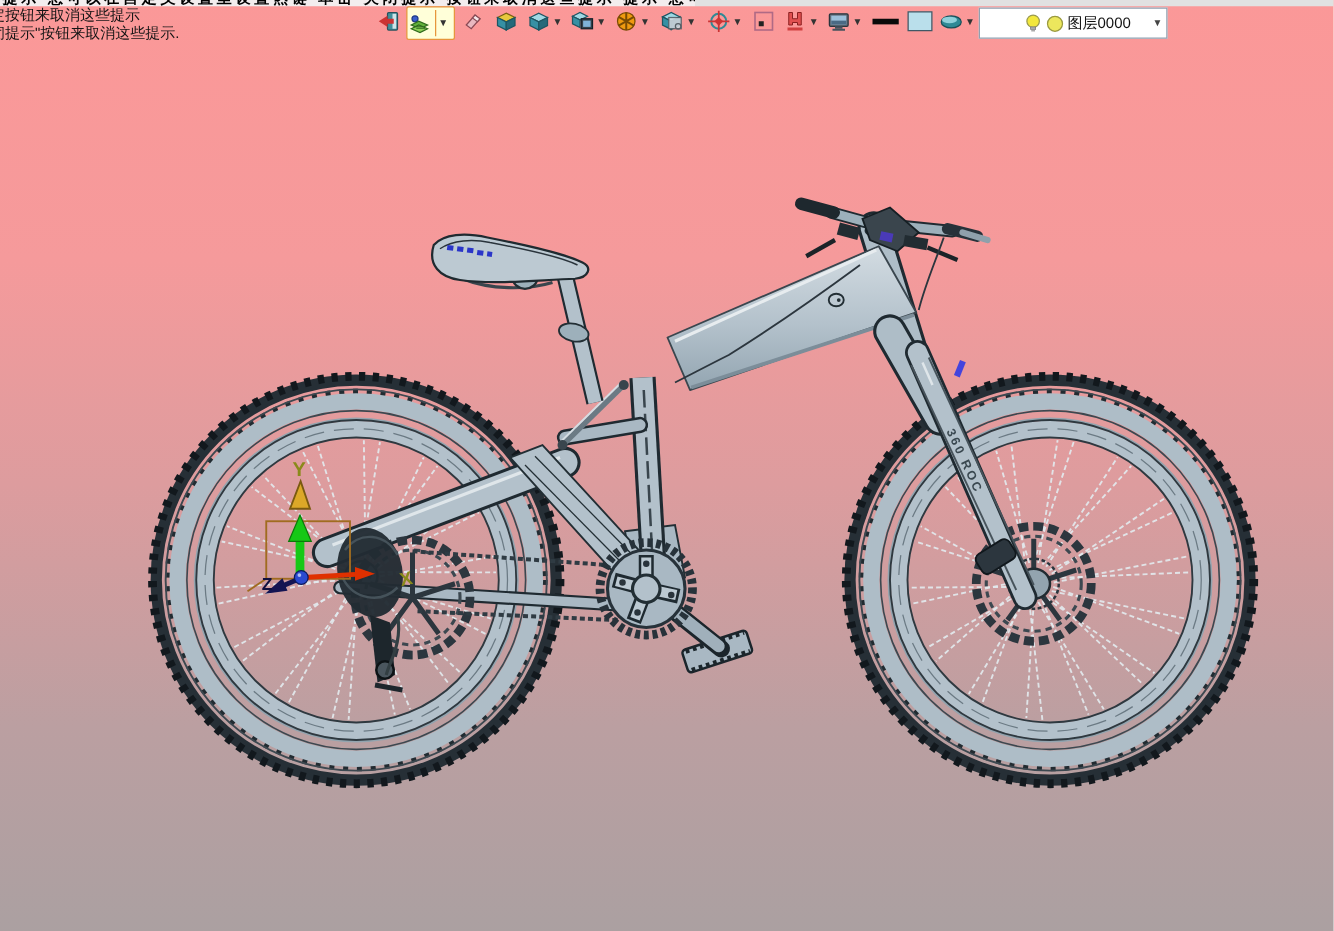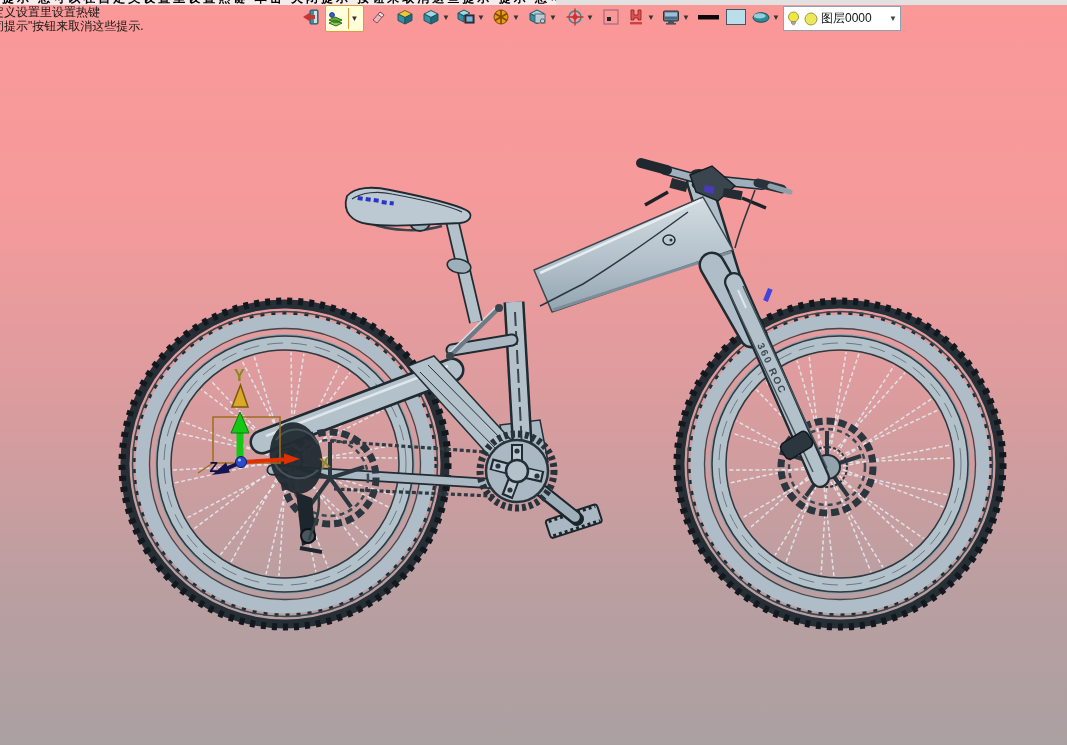--- a/index.html
+++ b/index.html
@@ -19,38 +19,38 @@
   
   .tb{position:absolute;top:7px;height:24px;}
   .tb-icon{position:absolute;top:0;width:20px;height:20px;}
   .tb-icon svg{display:block;}
   .dd{position:absolute;top:4px;width:10px;height:14px;font-size:8px;color:#333;text-align:center;line-height:14px;}
   .hl-btn{position:absolute;top:-2px;left:-3px;width:37px;height:25px;background:#ffffd9;
     border:1px solid #e6963c;border-radius:2px;display:flex;align-items:center;}
   .hl-btn .sep{width:1px;height:21px;background:#e6963c;margin-left:2px;}
   .hl-btn .arr{width:11px;font-size:8px;color:#333;text-align:center;}
   .layer-combo{position:absolute;left:783px;top:6px;width:116px;height:23px;background:#fff;
-    border:1px solid #8fa0b0;display:flex;align-items:center;font-size:12px;color:#111;}
+    border:1px solid #8fa0b0;display:flex;align-items:center;font-size:12px;color:#111;padding-left:33px;}
   .layer-combo svg{margin-left:3px;}
   .layer-combo .lbl{margin-left:2px;flex:1;}
   .layer-combo .arr{width:14px;font-size:8px;color:#444;text-align:center;}
   svg text{font-family:"Liberation Sans","DejaVu Sans",sans-serif;}
 </style>
 </head>
 <body>
 
 <div class="screen">
 
   <div class="sliver-left">
     <span>提示 您可以在自定义设置里设置热键 单击 关闭提示 按钮来取消这些提示 提示 您可以在自定义设置里设置热键 单击 关闭提示</span>
   </div>
   <div class="sliver-right"></div>
 
   <div class="hints">
-    <div class="row"><span class="partial"><i>定</i></span><span>义设置里设置热键</span></div>
+    <div class="row"><span class="partial"><i>定</i></span><span>按钮来取消这些提示</span></div>
     <div class="row"><span class="partial"><i>闭</i></span><span>提示"按钮来取消这些提示.</span></div>
   </div>
 
   <div class="tb">
 
     <div class="tb-icon" style="left:301px">
       <svg width="20" height="20">
           <rect x="9" y="3" width="8" height="14" rx="1" fill="#3f8f9b" stroke="#28525c"></rect>
           <rect x="13" y="4" width="3" height="12" fill="#cfe4e8"></rect>
           <path d="M2 10 L9 5.5 L9 8 L14 8 L14 12 L9 12 L9 14.5 Z" fill="#c33"></path>

